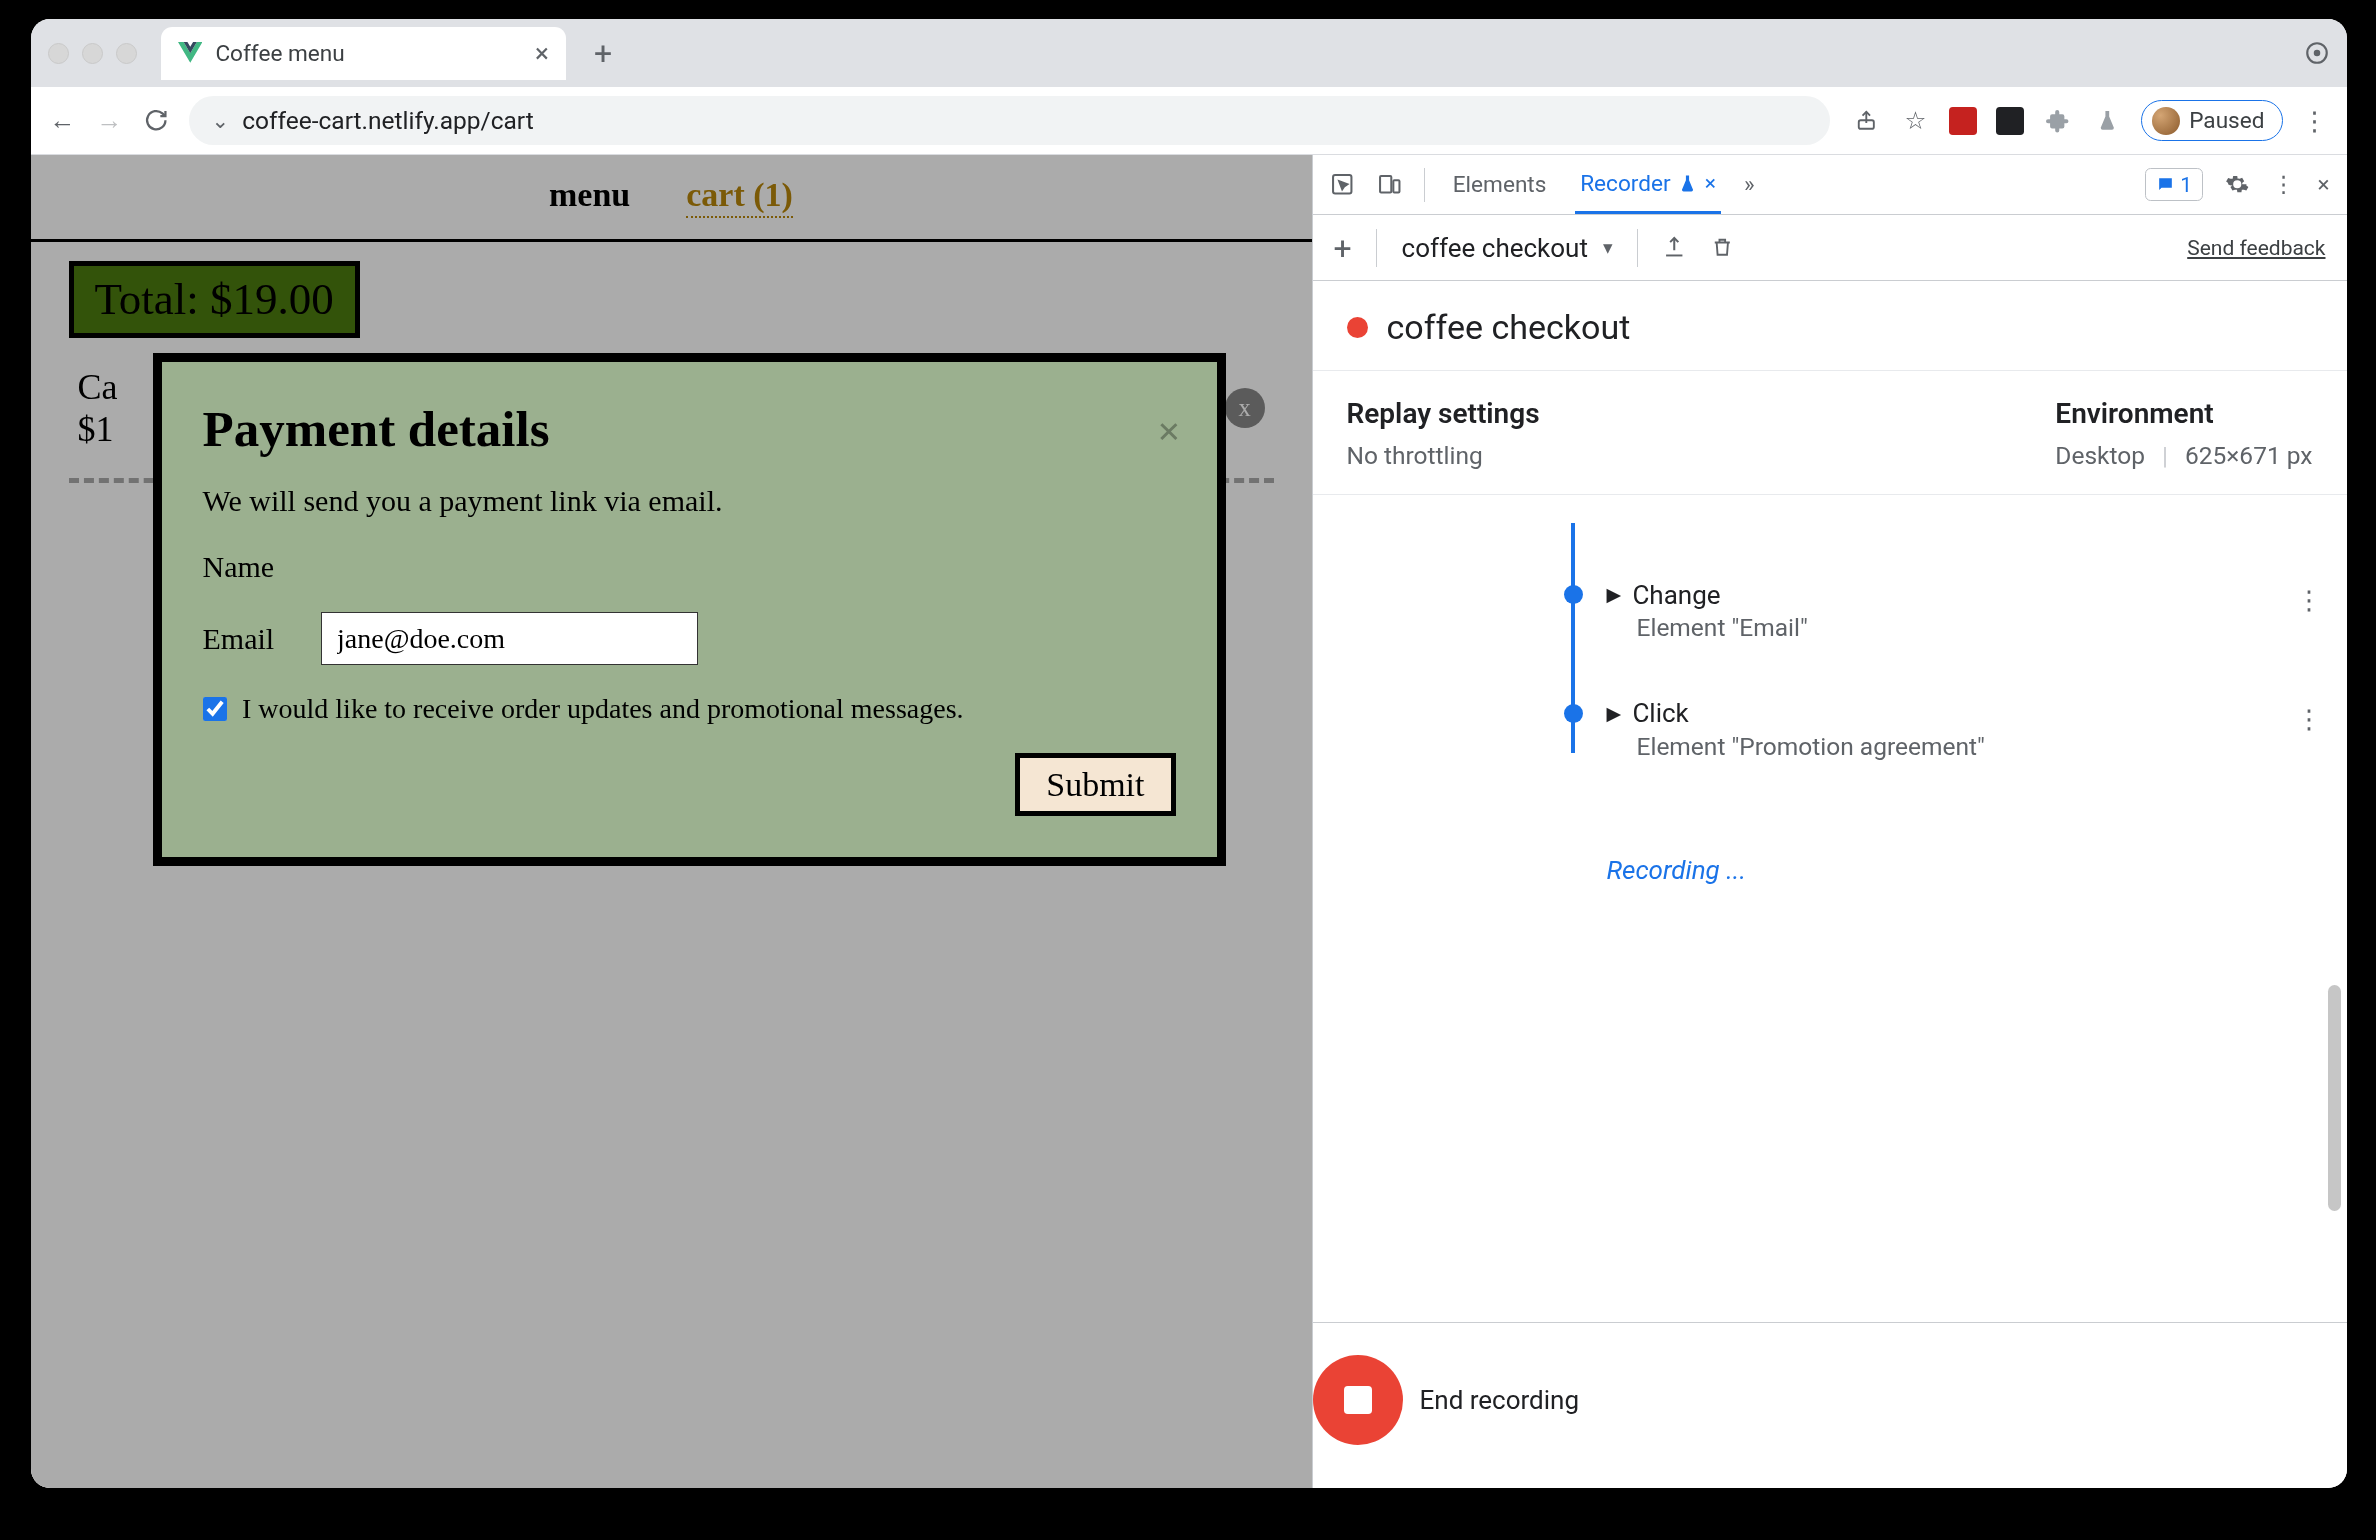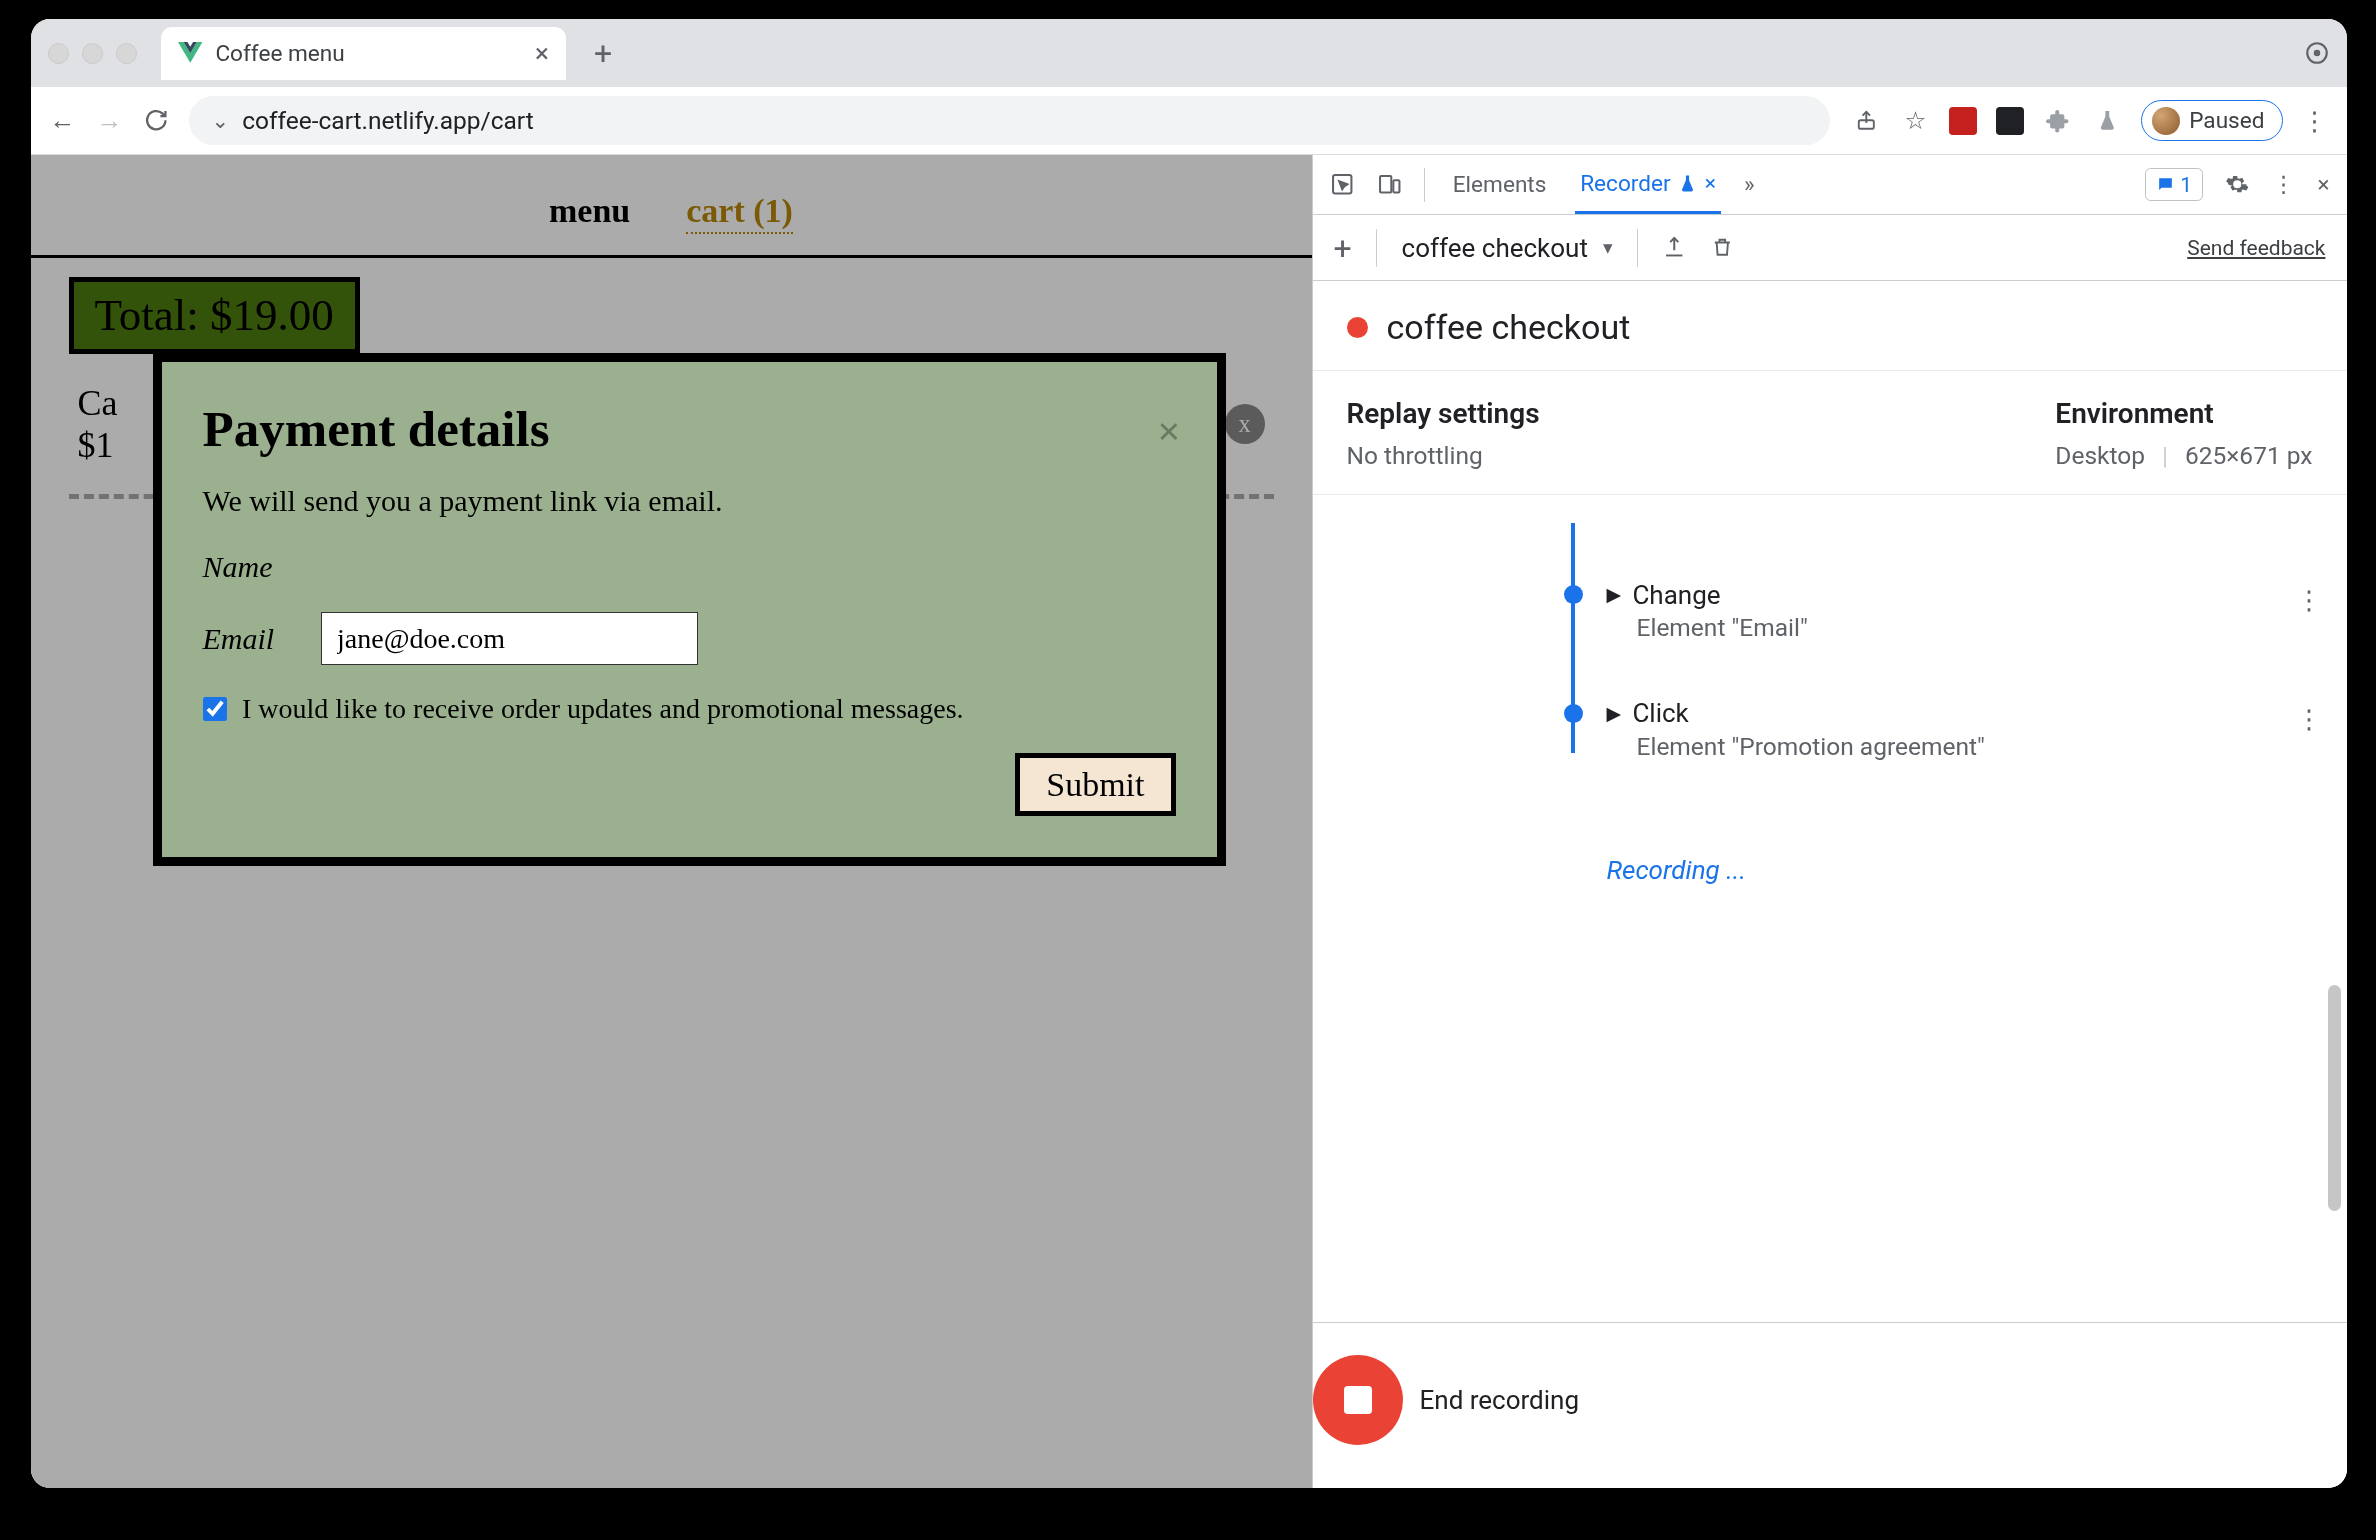--- a/index.html
+++ b/index.html
@@ -152,21 +152,20 @@
     }
     .app-nav {
       display: flex;
       justify-content: center;
       gap: 56px;
       padding: 21px 0;
       font-size: 34px;
       font-weight: bold;
       position: relative;
       z-index: 1;
-      margin-top: 16px;
     }
     .app-nav .menu-link { color: #000; }
     .app-nav .cart-link {
       color: #b8860b;
       border-bottom: 2.8px dotted #b8860b;
       padding-bottom: 1.9px;
     }
     .app-divider {
       border-top: 3.8px solid #000;
       margin: 0;
@@ -233,21 +232,20 @@
     }
     .form-row {
       display: flex;
       align-items: center;
       gap: 24.5px;
       margin-bottom: 28px;
     }
     .form-label {
       width: 94px;
       font-size: 30px;
-      font-style: italic;
     }
     .form-input {
       width: 377px;
       height: 53px;
       border: 1.9px solid #333;
       background: #fff;
       font-size: 28px;
       padding: 0 15px;
       font-family: Georgia, serif;
     }

